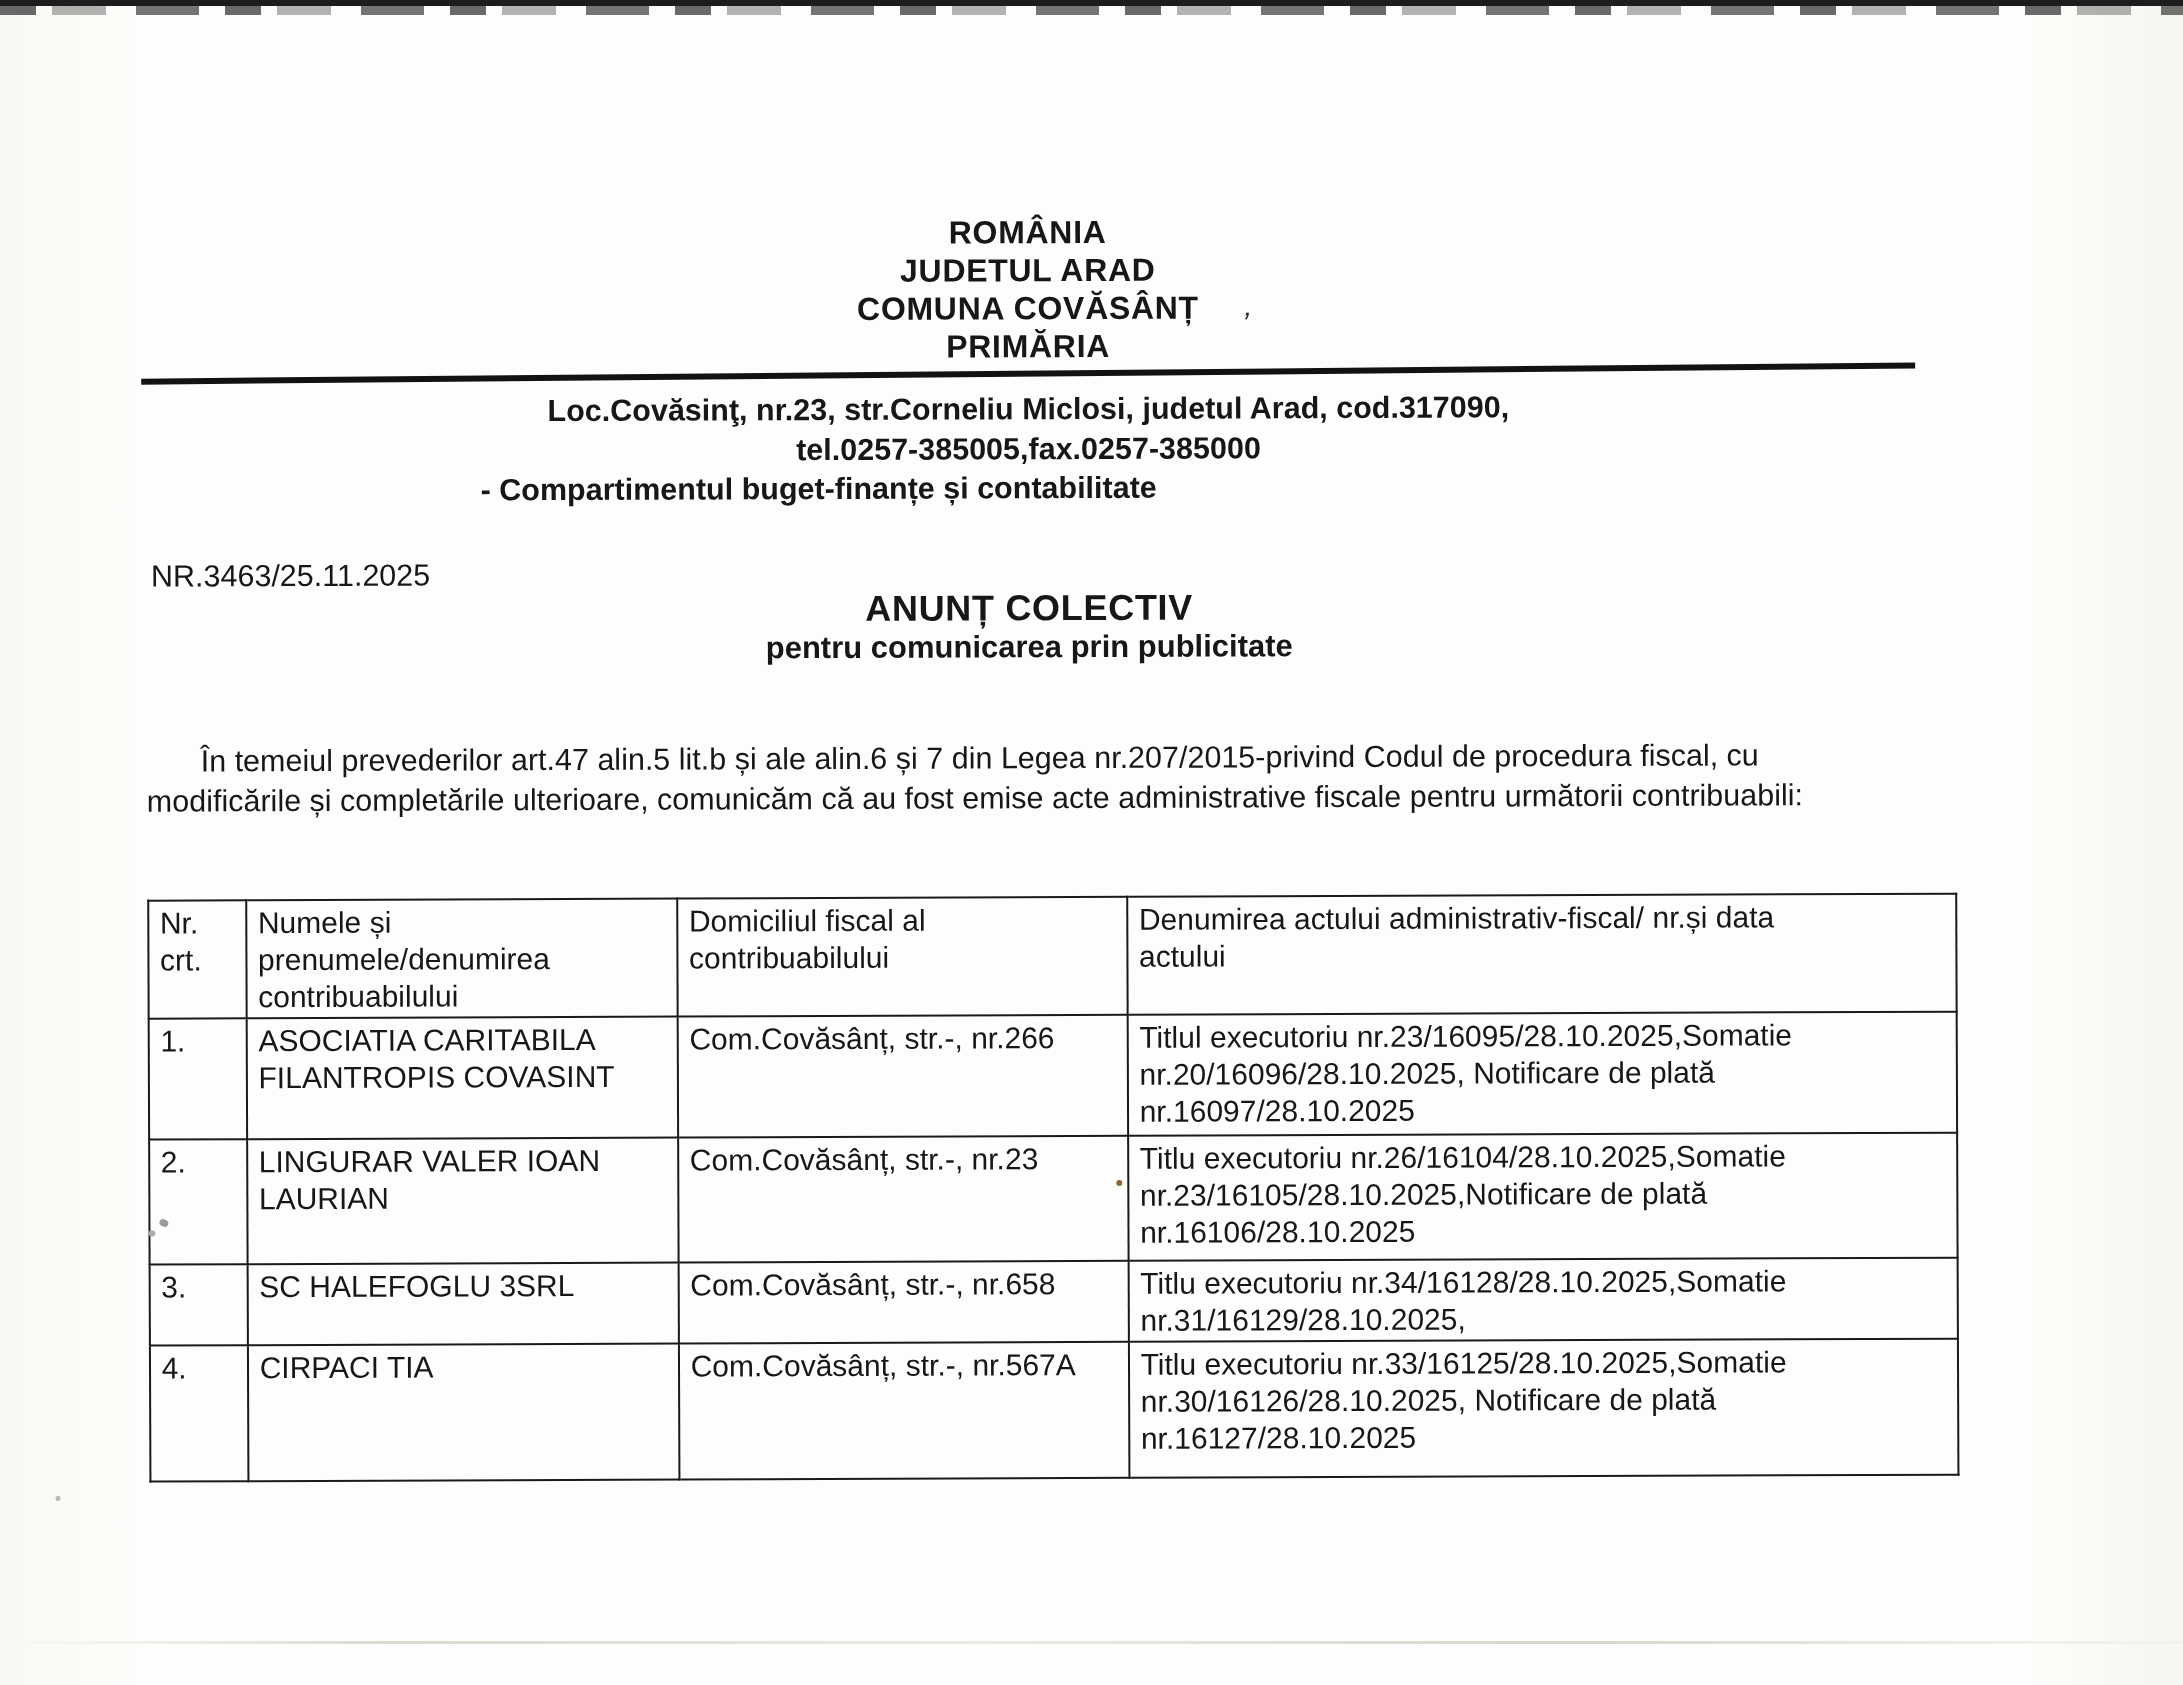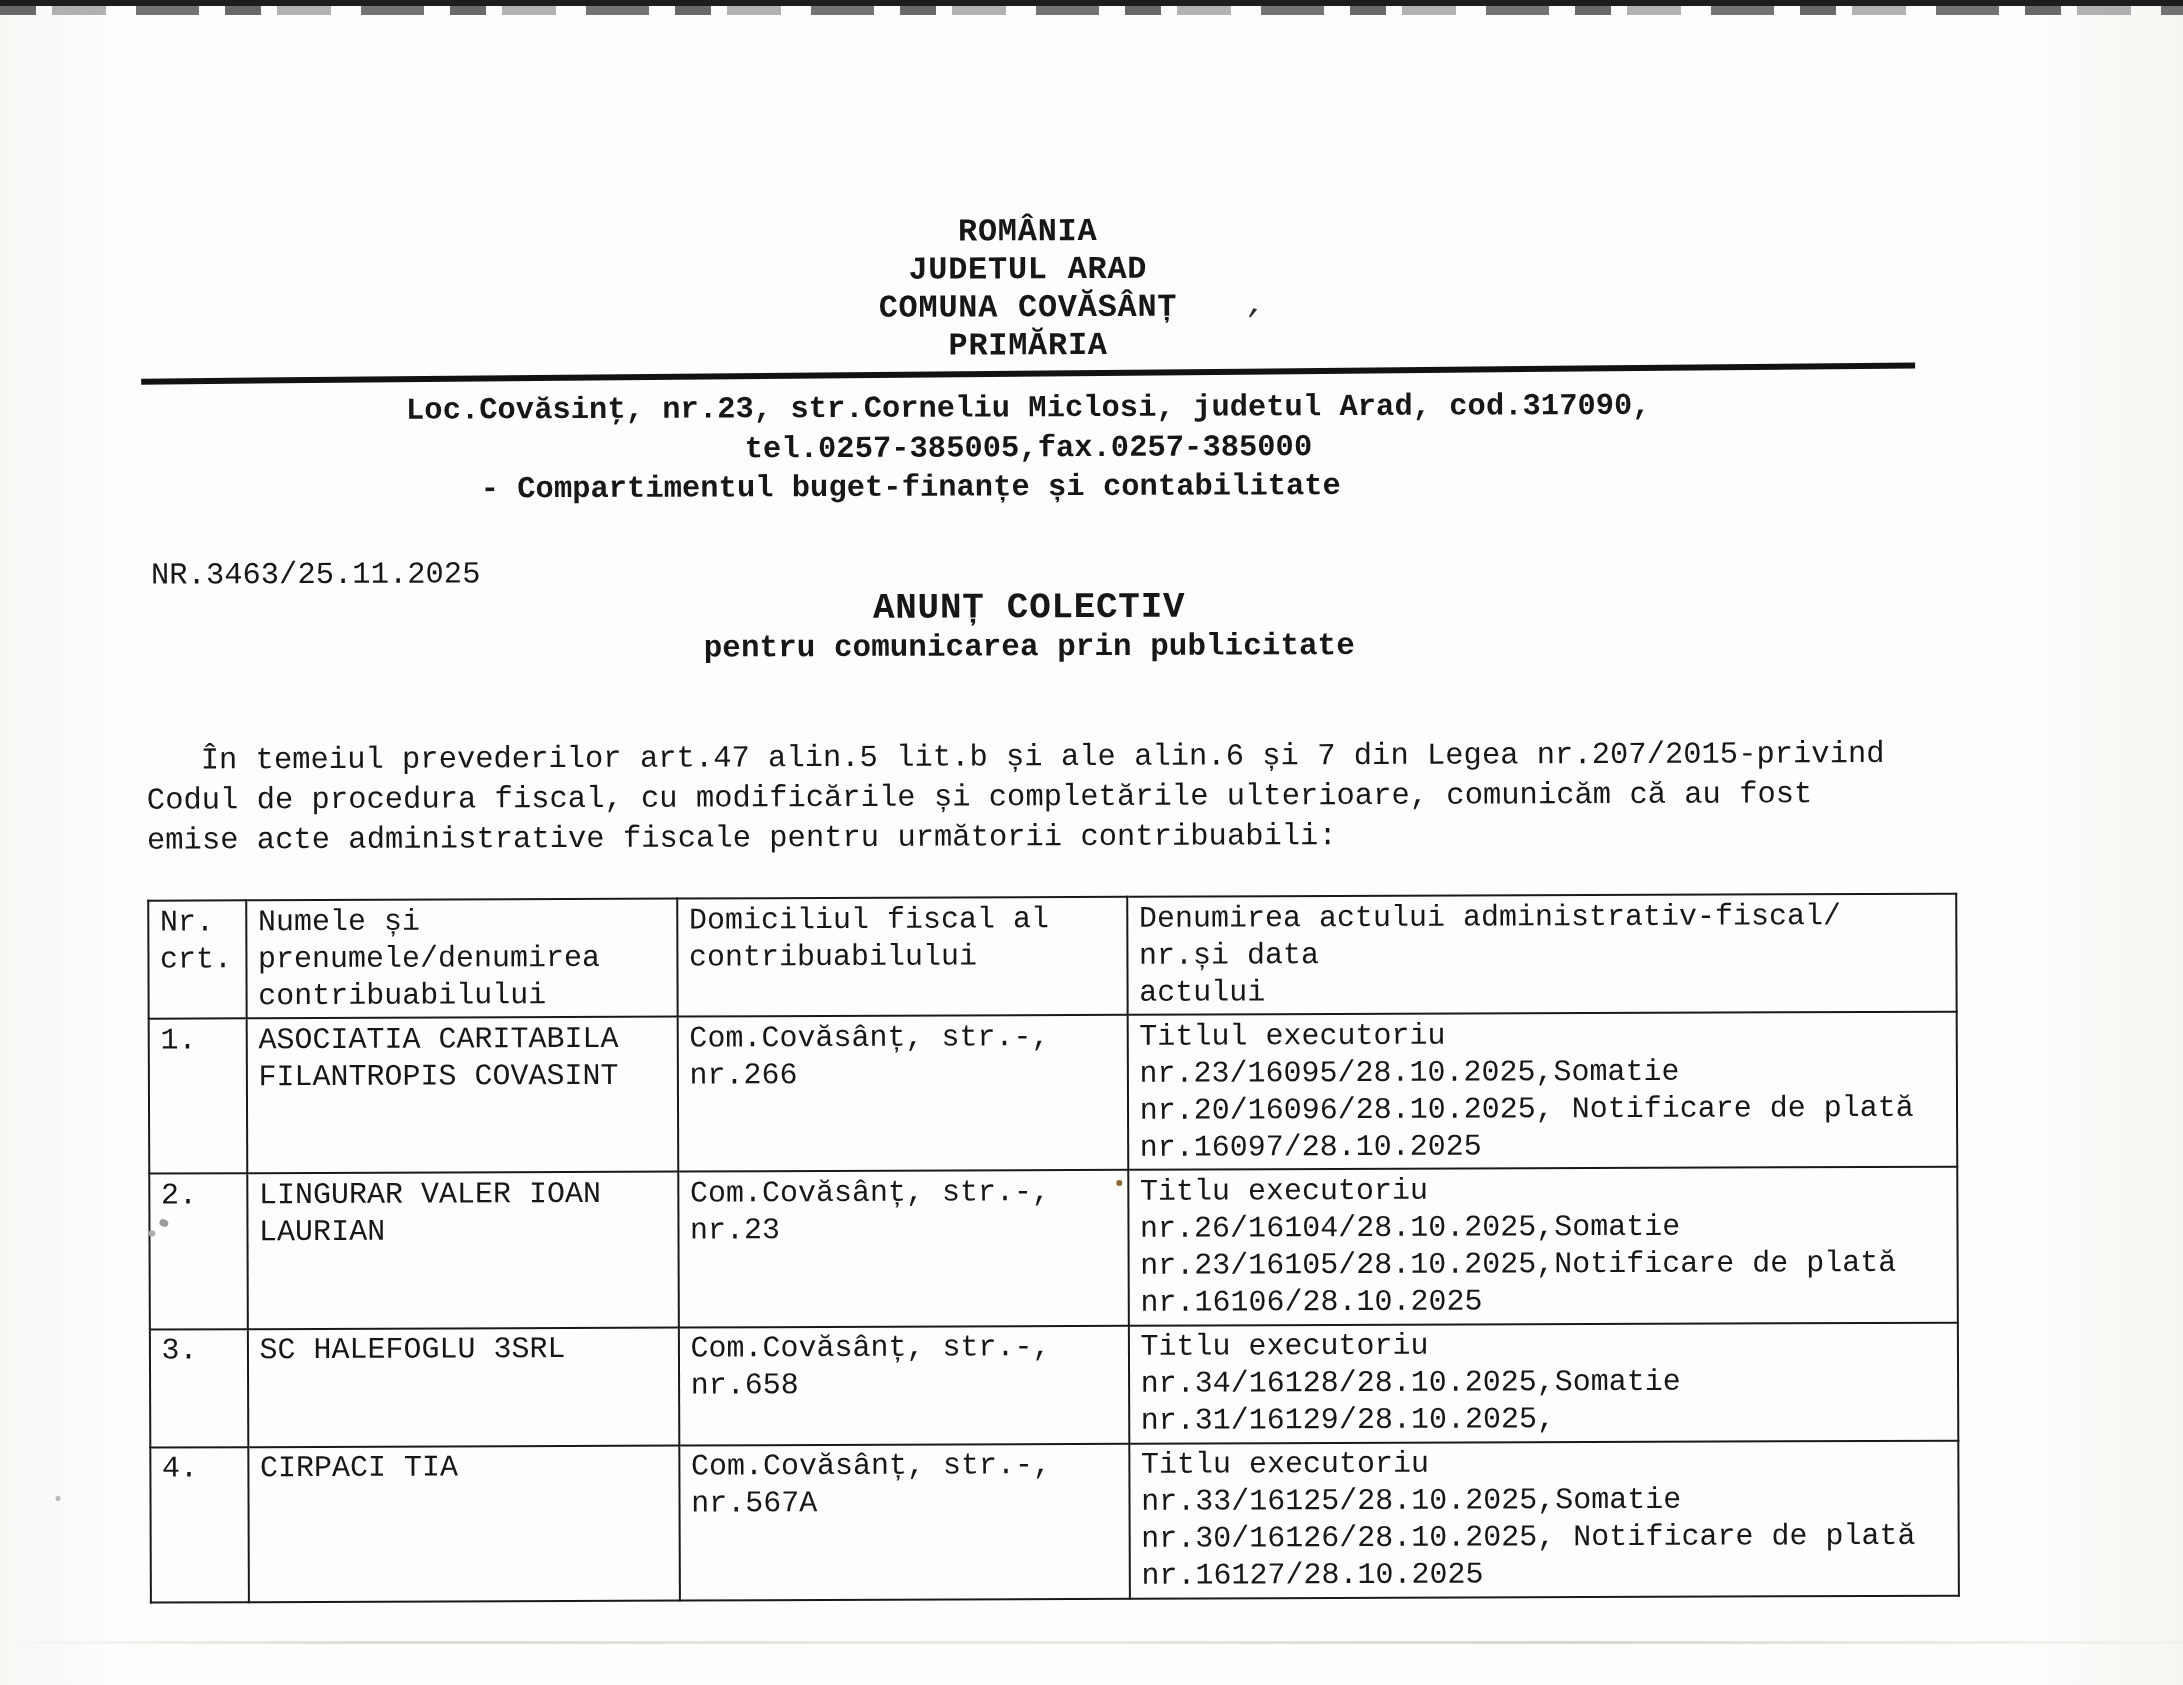--- a/index.html
+++ b/index.html
@@ -6,21 +6,20 @@
   body{
     width:2183px;height:1685px;overflow:hidden;
     background:#e9e9e6;
     font-family:"Liberation Sans", sans-serif;
     color:#171717;
   }
   .page{
     position:relative;width:2183px;height:1685px;
     background:linear-gradient(90deg,#f8f8f5 0%,#fdfdfb 6%,#fdfdfb 93%,#f5f5f1 100%);
     overflow:hidden;
-    font-family:Liberation Mono, monospace;
   }
   .content{position:absolute;inset:0;transform:rotate(-0.22deg);transform-origin:50% 50%;}
 
   
   .top-edge{position:absolute;top:0;left:0;width:2183px;height:6px;background:#1d1d1d;}
   .top-noise{
     position:absolute;top:6px;left:0;width:2183px;height:8.6px;opacity:.75;
     background:repeating-linear-gradient(90deg,
       rgba(35,35,35,.9) 0 36px, rgba(35,35,35,0) 36px 52px,
       rgba(70,70,70,.55) 52px 106px, rgba(70,70,70,0) 106px 136px,

